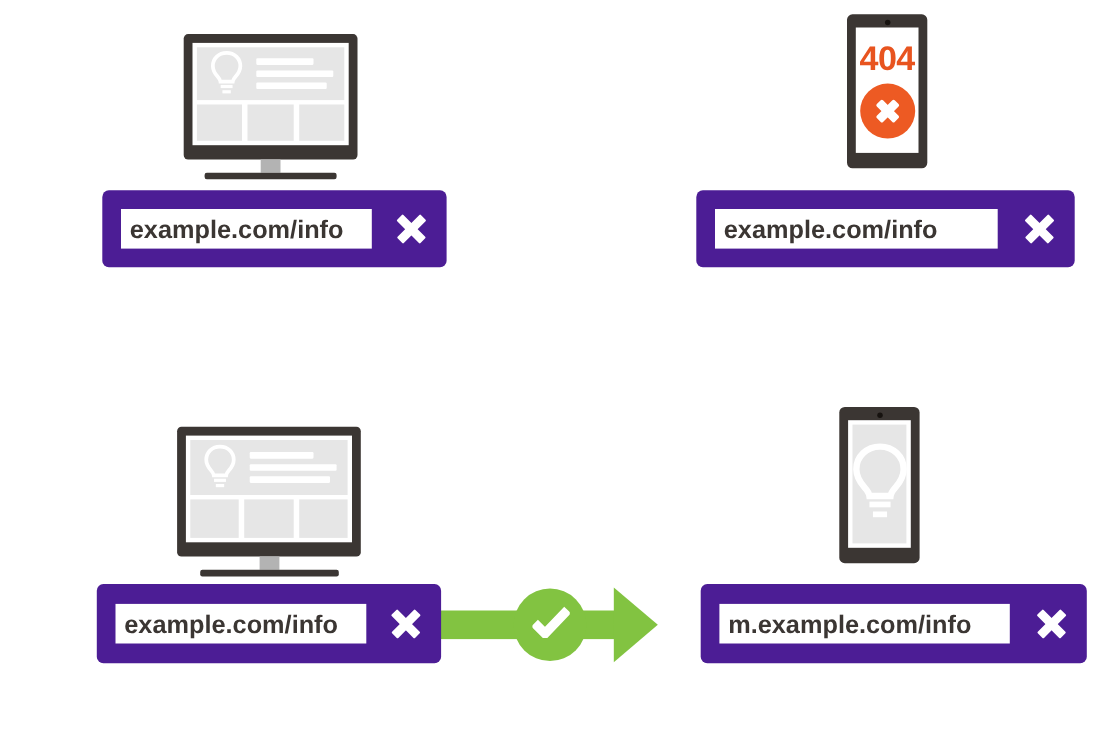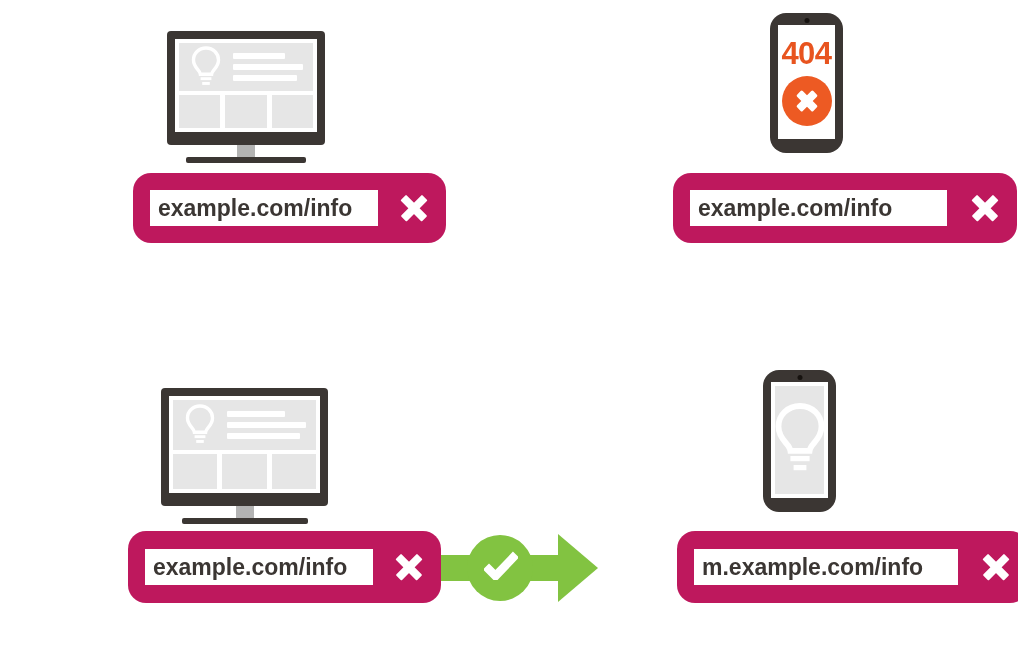--- a/index.html
+++ b/index.html
@@ -96,21 +96,21 @@
     transform: translateX(-50%);
     border-radius: 2px;
   }
 
   
   .phone { position: absolute; }
   .phone-body {
     position: absolute;
     inset: 0;
     background: #3b3633;
-    border-radius: 16px;
+    border-radius: 5px;
     box-sizing: border-box;
     padding: 12px 8px 14px 8px;
   }
   .phone-cam {
     position: absolute;
     top: 5px;
     left: 50%;
     transform: translateX(-50%);
     width: 5px;
     height: 5px;
@@ -171,26 +171,25 @@
   }
   .err-circle::before { transform: translate(-50%,-50%) rotate(45deg); }
   .err-circle::after  { transform: translate(-50%,-50%) rotate(-45deg); }
 
   
   .bulb-white { width: 58px; height: 78px; position: relative; }
 
   
   .urlbar {
     position: absolute;
-    background: #be185d;
-    border-radius: 18px;
-    display: flex;
-    align-items: center;
-    box-sizing: border-box;
-    margin-left: 40px;
+    background: #4c1d95;
+    border-radius: 6px;
+    display: flex;
+    align-items: center;
+    box-sizing: border-box;
   }
   .url-field {
     background: #ffffff;
     box-sizing: border-box;
     display: flex;
     align-items: center;
     height: 36px;
     padding: 0 8px;
   }
   .url-text {

